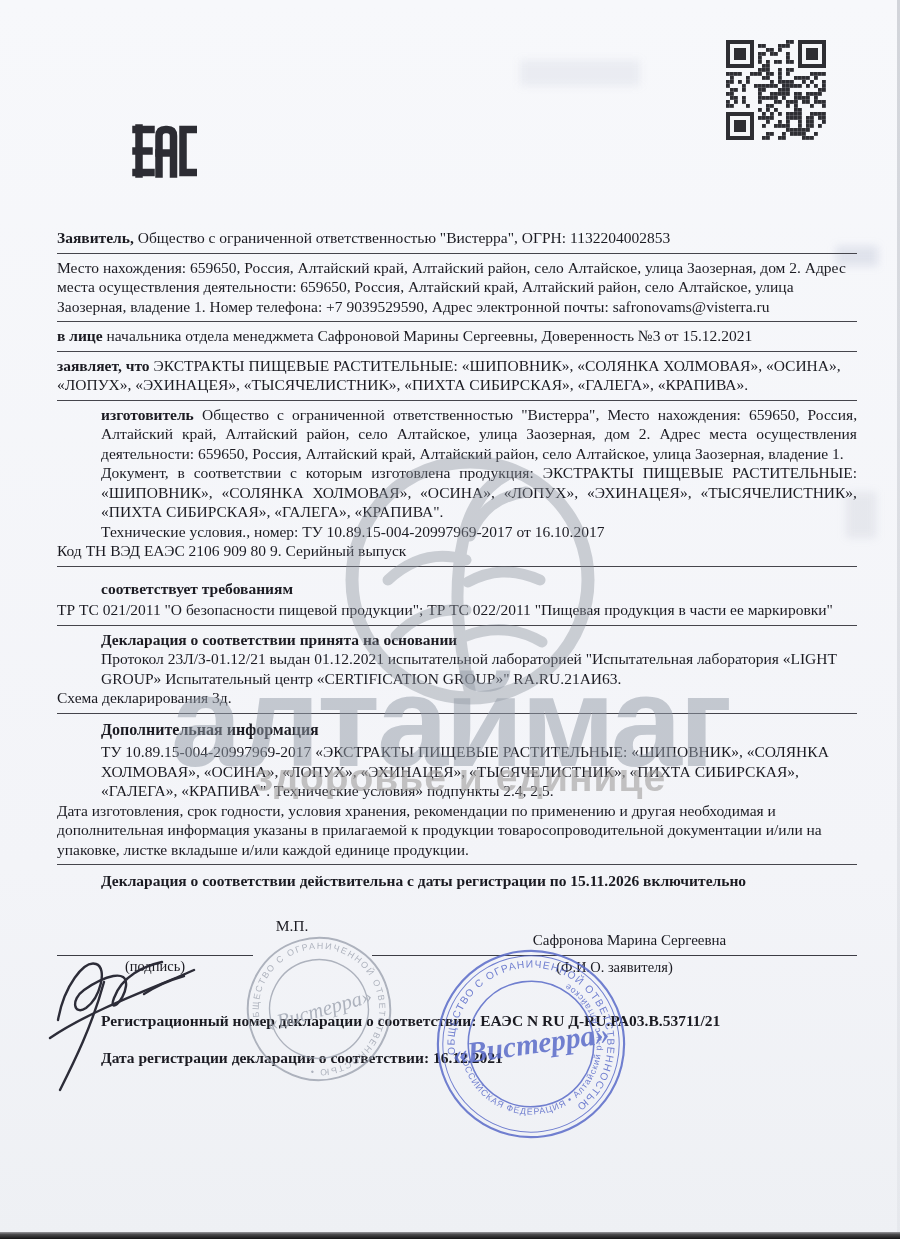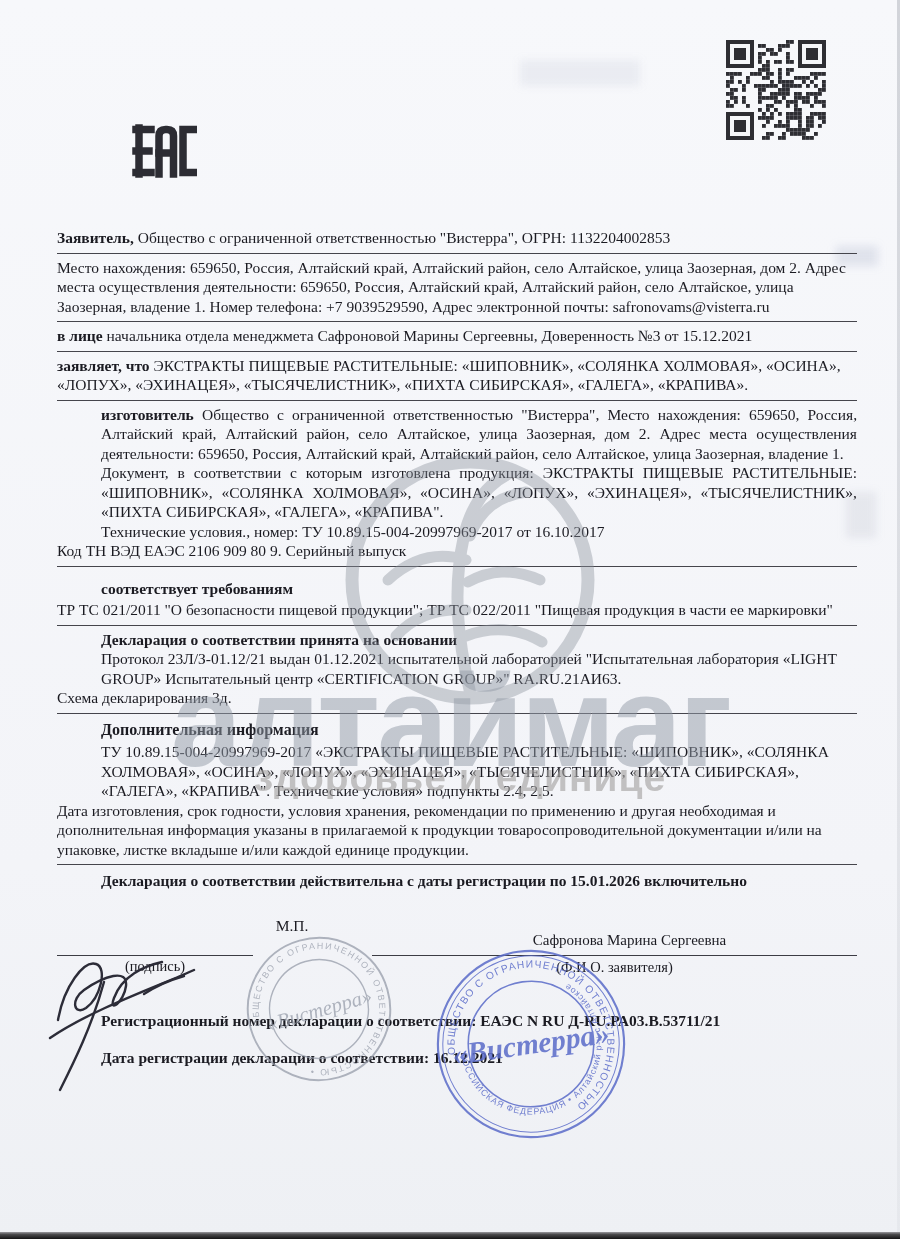--- a/index.html
+++ b/index.html
@@ -308,21 +308,21 @@
     <p class="sec" style="padding-top:2px">ТР ТС 021/2011 "О безопасности пищевой продукции"; ТР ТС 022/2011 "Пищевая продукция в части ее маркировки"</p>
 
     <p class="nb h" style="padding-top:4px">Декларация о соответствии принята на основании</p>
     <p class="nb">Протокол 23Л/З-01.12/21 выдан 01.12.2021  испытательной лабораторией "Испытательная лаборатория «LIGHT GROUP» Испытательный центр «CERTIFICATION GROUP»" RA.RU.21АИ63.</p>
     <p class="sec" style="padding-top:0">Схема декларирования 3д.</p>
 
     <p class="nb h" style="padding-top:6px;font-size:16px">Дополнительная информация</p>
     <p class="nb" style="padding-top:3px">ТУ 10.89.15-004-20997969-2017 «ЭКСТРАКТЫ ПИЩЕВЫЕ РАСТИТЕЛЬНЫЕ: «ШИПОВНИК», «СОЛЯНКА ХОЛМОВАЯ», «ОСИНА», «ЛОПУХ», «ЭХИНАЦЕЯ», «ТЫСЯЧЕЛИСТНИК», «ПИХТА СИБИРСКАЯ», «ГАЛЕГА», «КРАПИВА". Технические условия» подпункты 2.4, 2.5.</p>
     <p class="sec" style="padding-top:0">Дата изготовления, срок годности, условия хранения, рекомендации по применению и другая необходимая и дополнительная информация указаны в прилагаемой к продукции товаросопроводительной документации и/или на упаковке, листке вкладыше и/или каждой единице продукции.</p>
 
-    <p class="nb h" style="padding-top:6px">Декларация о соответствии  действительна с даты регистрации по 15.01.2026 включительно</p>
+    <p class="nb h" style="padding-top:6px">Декларация о соответствии  действительна с даты регистрации по 15.11.2026 включительно</p>
 
     <div id="sigrow">
       <div class="uline" style="left:0;top:52px;width:196px;"></div>
       <div class="cap" style="left:28px;top:55px;width:140px;">(подпись)</div>
       <div class="cap" style="left:205px;top:14px;width:60px;font-size:15.5px;">М.П.</div>
       <div class="cap" style="left:330px;top:29px;width:485px;font-size:15px;">Сафронова Марина Сергеевна</div>
       <div class="uline" style="left:315px;top:52px;width:485px;"></div>
       <div class="cap" style="left:315px;top:56px;width:485px;">(Ф.И.О. заявителя)</div>
     </div>
 

